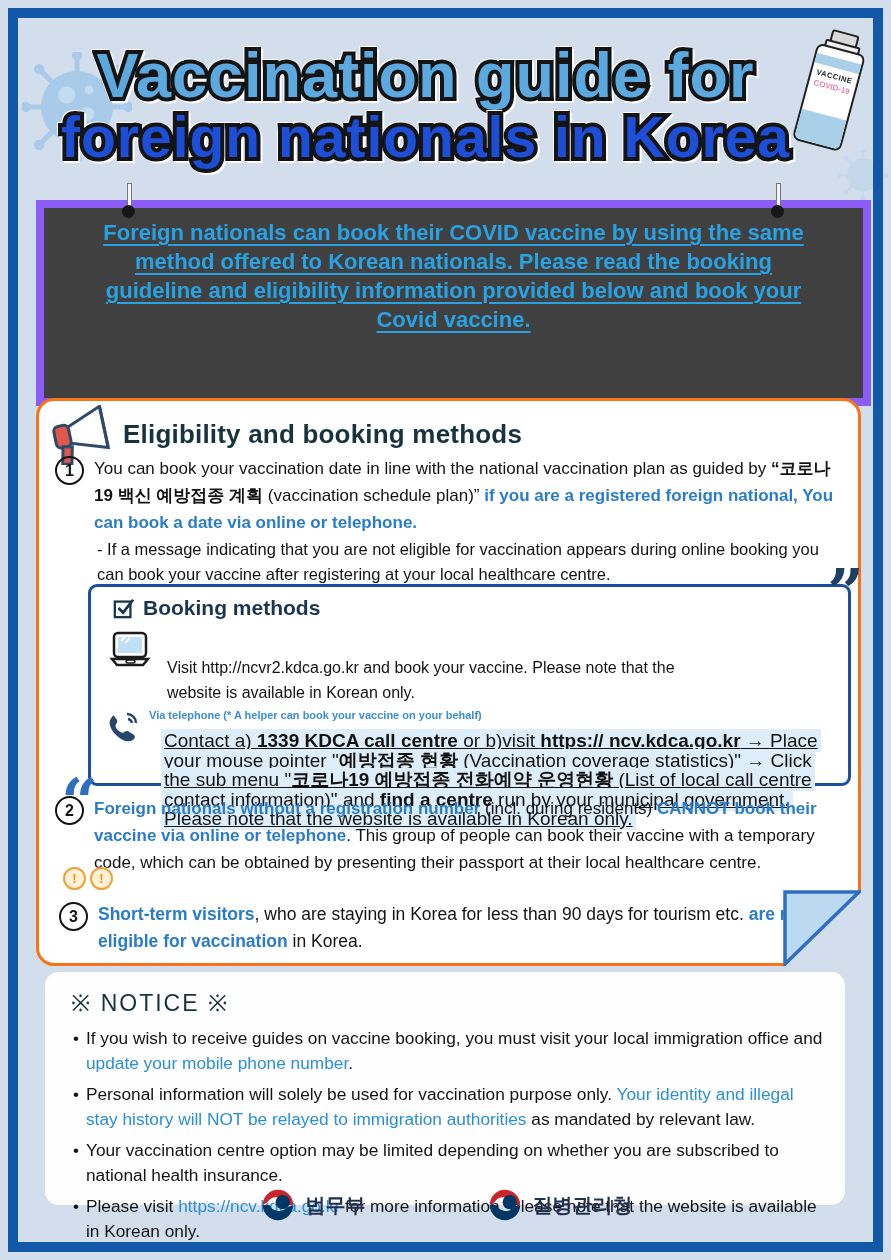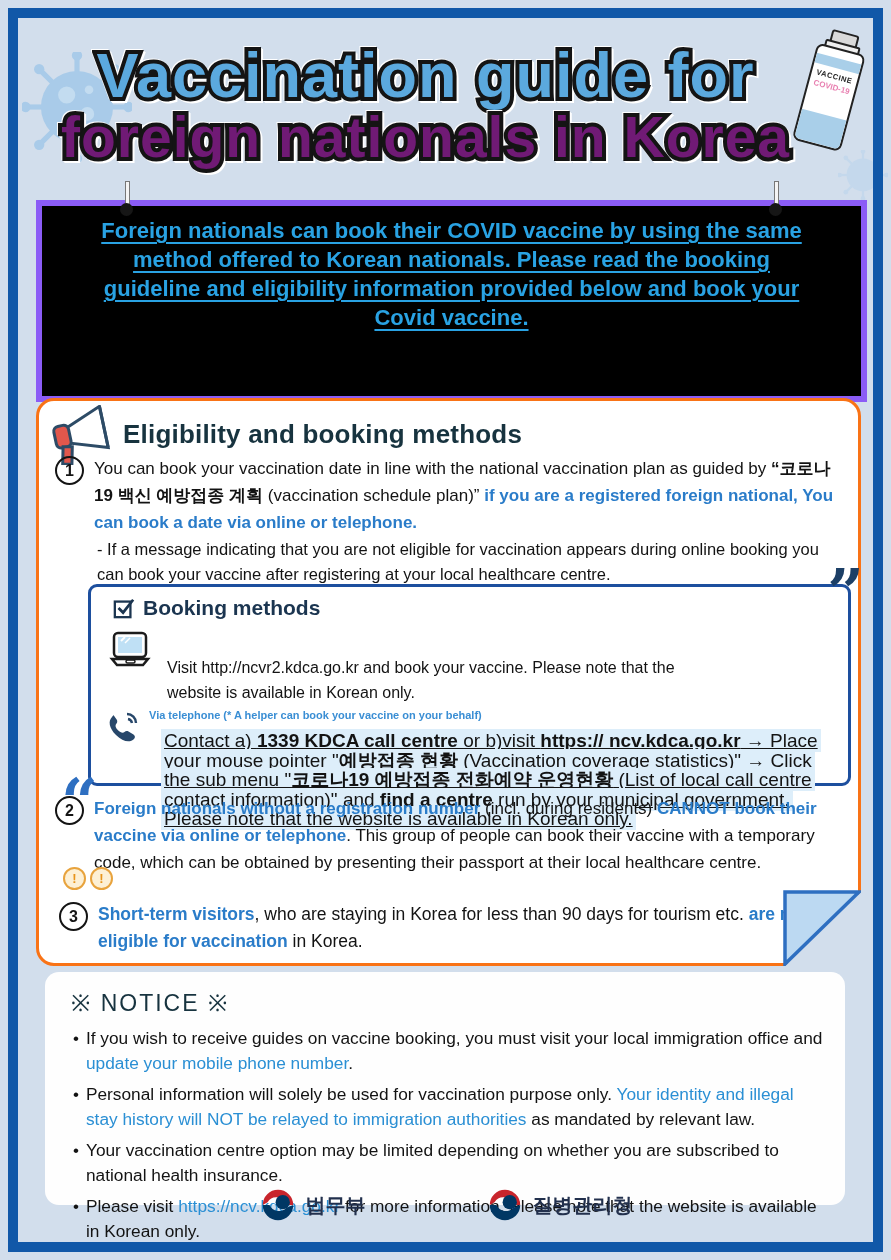--- a/index.html
+++ b/index.html
@@ -5,33 +5,33 @@
   html,body{margin:0;padding:0;}
   body{width:891px;height:1260px;background:#c9d6e7;font-family:"Liberation Sans",sans-serif;-webkit-font-smoothing:antialiased;}
   .poster{position:relative;width:891px;height:1260px;background:#d2deec;overflow:hidden;}
   .frame{position:absolute;left:8px;top:8px;right:8px;bottom:8px;border:10px solid #1158a8;pointer-events:none;z-index:40;}
 
   
   .virus{position:absolute;z-index:1;}
   .title-wrap{position:absolute;left:30px;right:70px;top:44px;text-align:center;z-index:2;}
   .title-line{font-weight:bold;letter-spacing:1px;-webkit-text-stroke:8px #141414;paint-order:stroke fill;filter:drop-shadow(2px 2px 0 #ffffff) drop-shadow(-1px -1px 0 #ffffff);line-height:1.0;}
   .title-1{font-size:63px;color:#5ba9de;}
-  .title-2{font-size:57px;color:#701a75;margin-top:2px;}
+  .title-2{font-size:57px;color:#1d4ed8;margin-top:2px;}
 
   .vial{position:absolute;left:800px;top:30px;width:58px;height:118px;transform:rotate(15deg);z-index:3;}
   .vial .cap{position:absolute;left:17px;top:0;width:24px;height:12px;background:#d9d9d9;border:2px solid #222;border-radius:3px;}
   .vial .rim{position:absolute;left:13px;top:11px;width:32px;height:7px;background:#efefef;border:2px solid #222;border-radius:2px;}
   .vial .body{position:absolute;left:6px;top:17px;width:46px;height:96px;background:#ffffff;border:2.5px solid #222;border-radius:7px;overflow:hidden;}
   .vial .band-top{position:absolute;left:0;top:8px;width:100%;height:10px;background:#a9cfe9;}
   .vial .band-bottom{position:absolute;left:0;bottom:0;width:100%;height:30px;background:#a9cfe9;}
   .vial .lab1{position:absolute;left:0;top:22px;width:100%;text-align:center;font-size:7.5px;font-weight:bold;color:#222;letter-spacing:.5px;}
   .vial .lab2{position:absolute;left:0;top:33px;width:100%;text-align:center;font-size:8px;font-weight:bold;color:#e87fb0;}
 
   
-  .intro-box{position:absolute;left:36px;top:200px;width:819px;height:190px;background:#000000;border:6px solid #8b5cf6;z-index:5;text-align:center;}
+  .intro-box{position:absolute;left:36px;top:200px;width:819px;height:190px;background:#404040;border:8px solid #8b5cf6;z-index:5;text-align:center;}
   .pin{position:absolute;top:-25px;width:14px;height:40px;}
   .pin .stem{position:absolute;left:5px;top:0;width:3px;height:26px;background:#f4f4f4;border:1px solid #777;}
   .pin .head{position:absolute;left:0;top:22px;width:13px;height:13px;background:#161616;border-radius:50%;}
   .pin-left{left:78px;}
   .pin-right{right:78px;}
   .intro-main{margin-top:10px;font-size:22px;font-weight:bold;color:#29a2e3;line-height:29px;}
   .intro-main div,.intro-sub div{text-decoration:underline;text-decoration-thickness:2px;text-underline-offset:4px;}
   .intro-sub{margin-top:6px;font-size:17.5px;font-weight:bold;color:#29a2e3;line-height:23.5px;}
 
   

